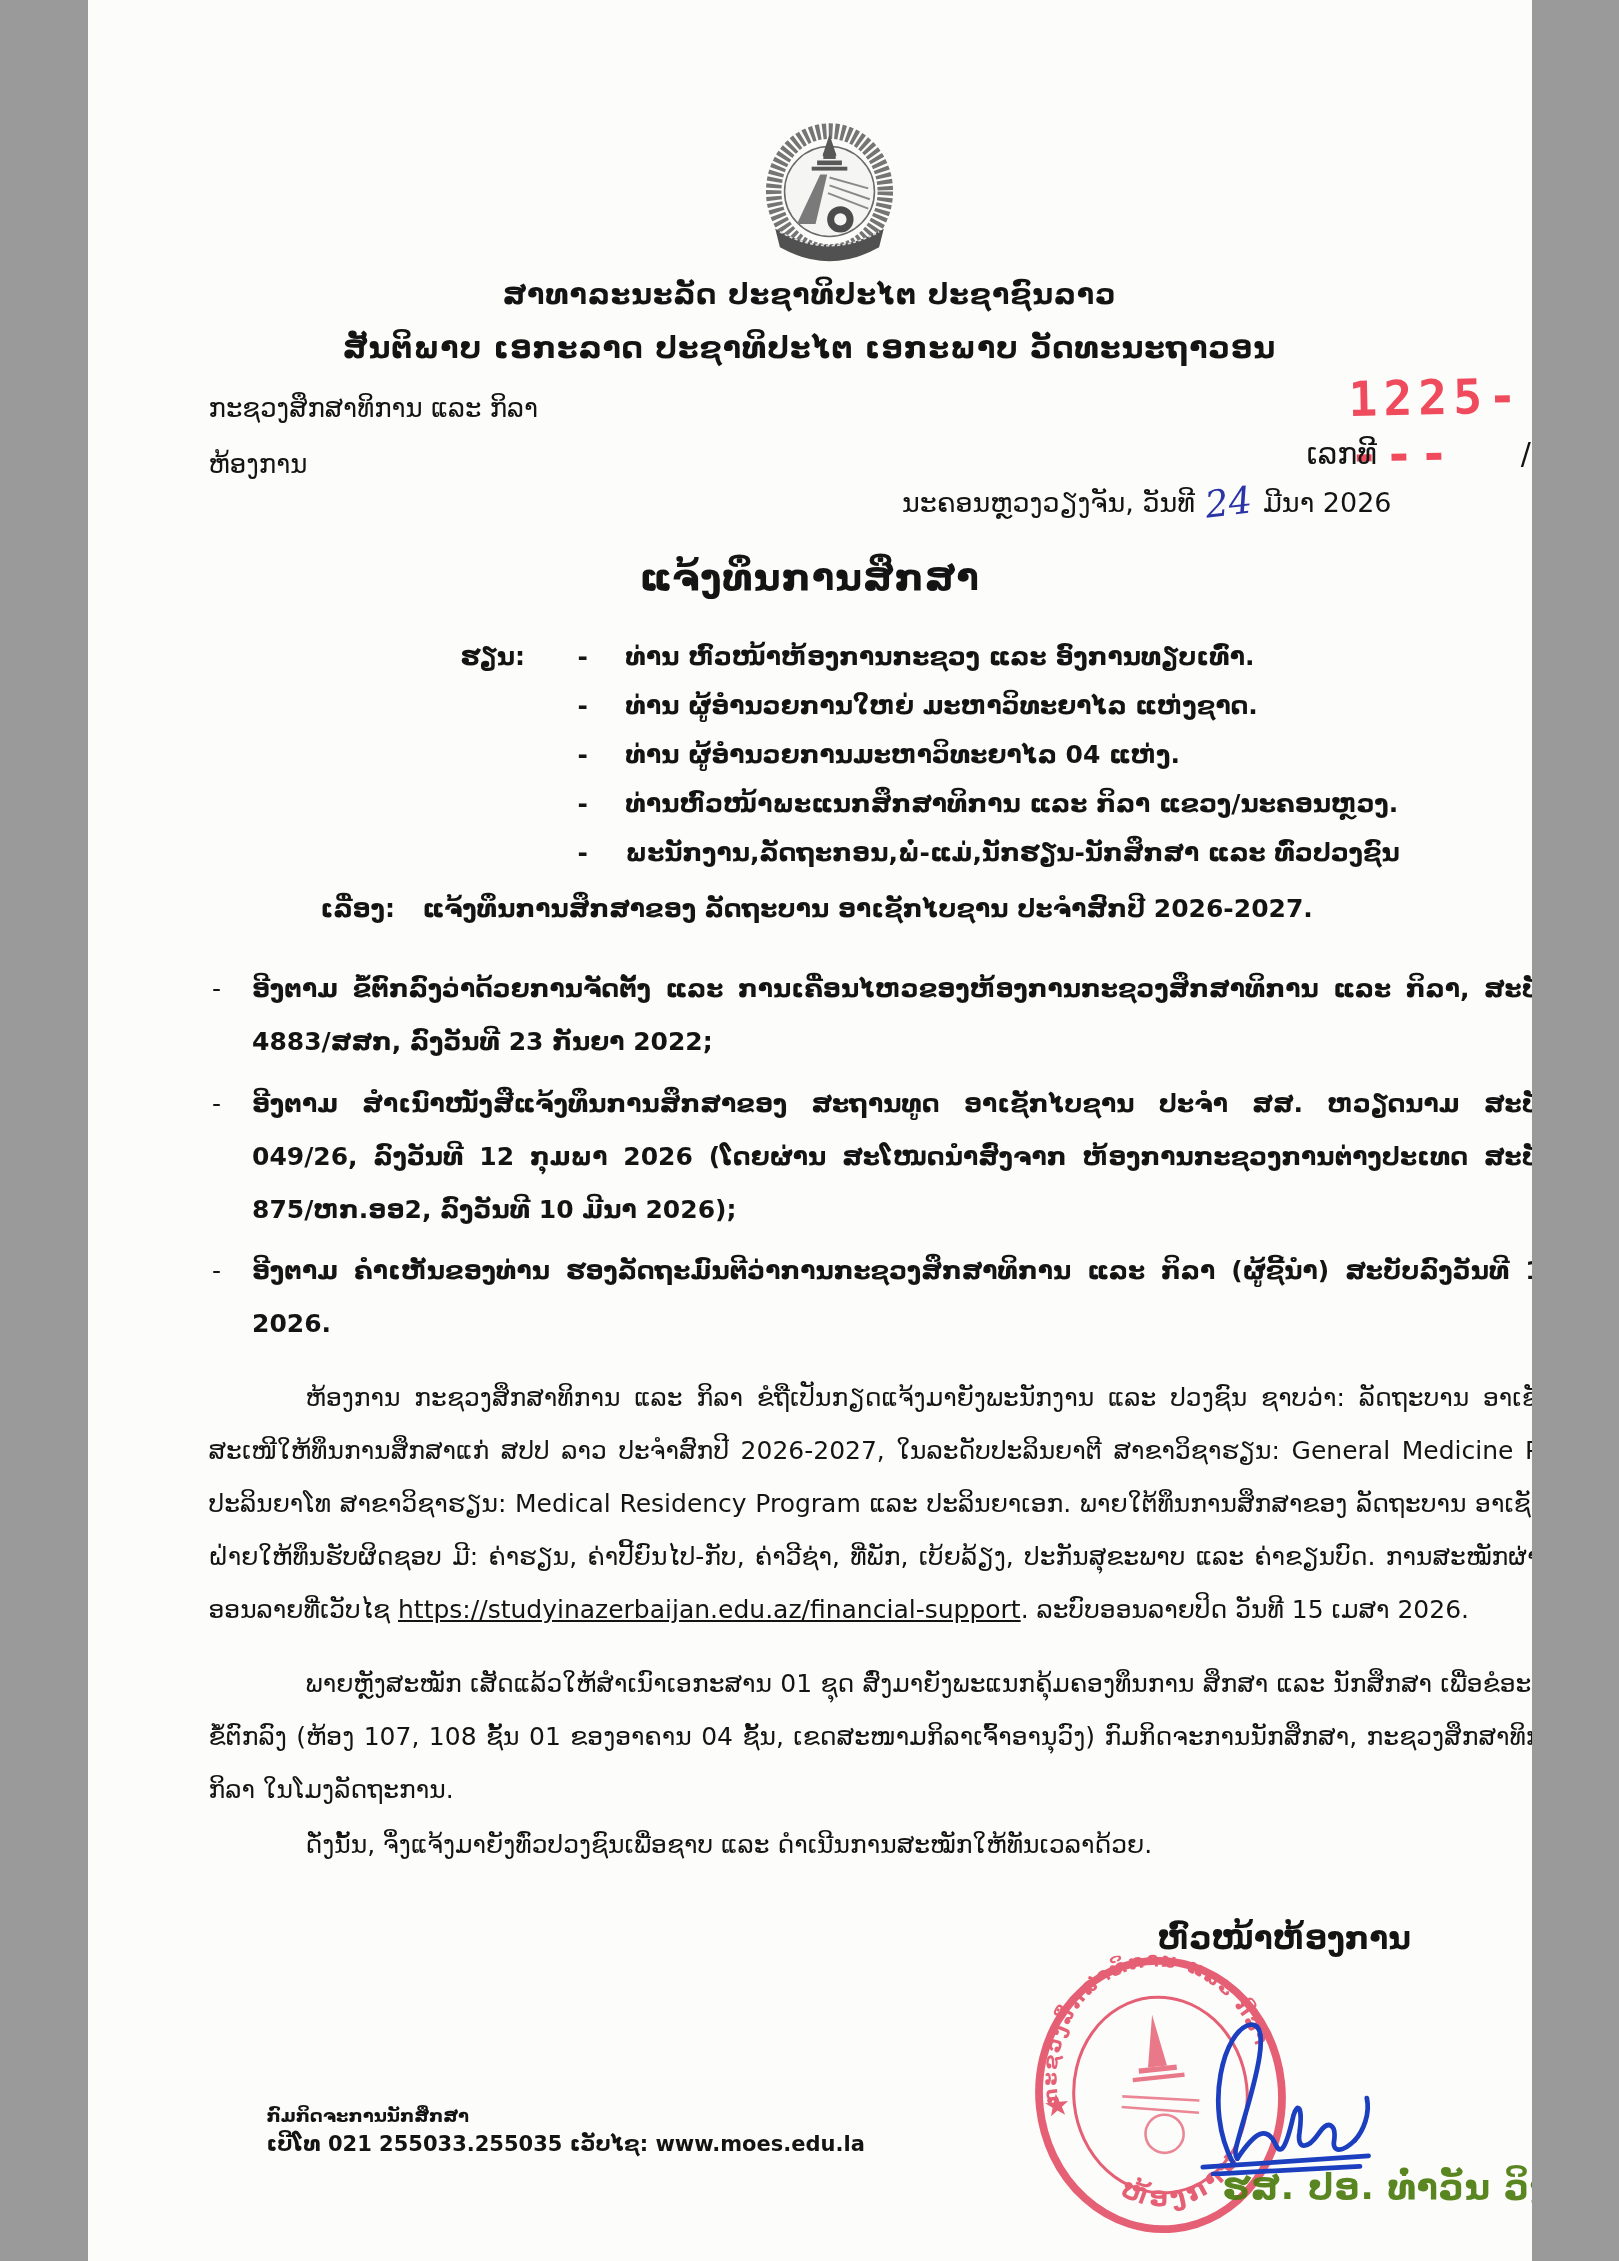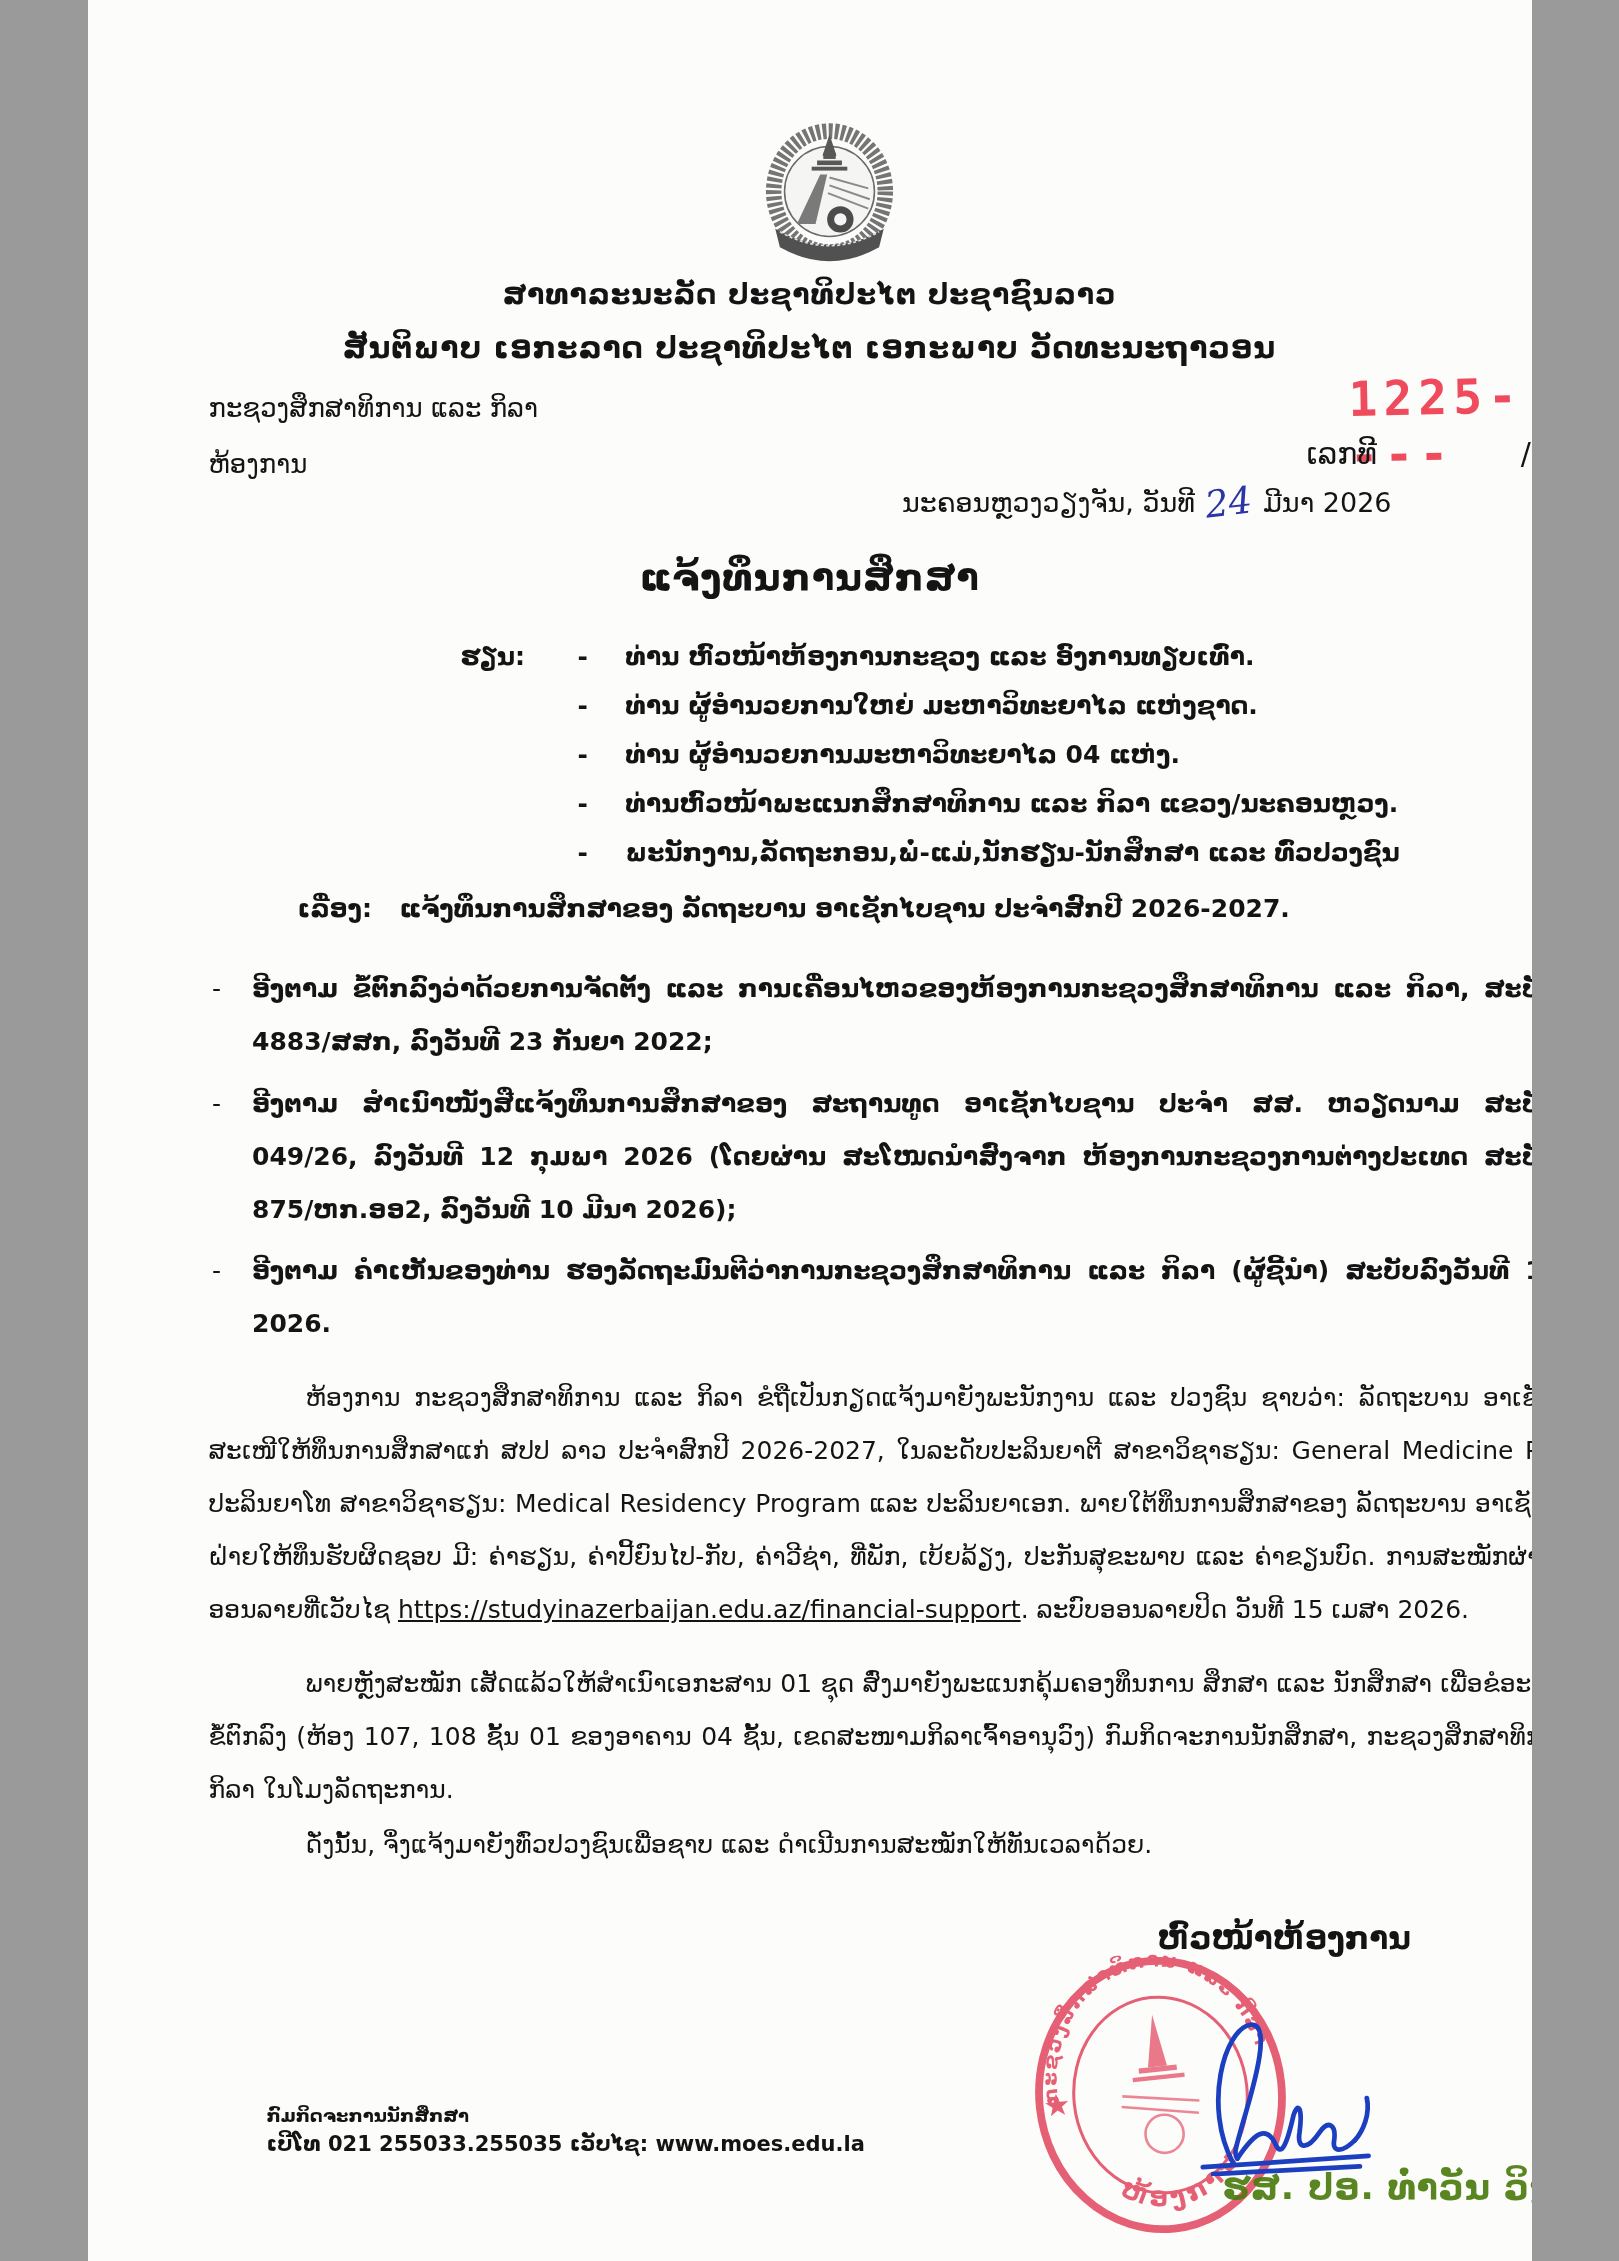--- a/index.html
+++ b/index.html
@@ -39,21 +39,21 @@
 
   .content { position:absolute; left:121px; top:632px; width:1422px; font-size:25px; }
 
   .to-block { font-weight:bold; }
   .to-row { display:flex; line-height:49px; }
   .to-row .lbl  { width:117px; margin-left:252px; }
   .to-row .dash { width:48px; }
   .to-row .txt  { flex:1; }
 
   .subject-row { display:flex; font-weight:bold; line-height:49px; margin-top:7px; }
-  .subject-row .lbl { margin-left:89px; width:102px; }
+  .subject-row .lbl { margin-left:112px; width:102px; }
   .subject-row .txt { flex:1; }
 
   .refs { margin-top:29px; }
   .ref-row { display:flex; margin-bottom:8.6px; }
   .ref-row .dash { width:40px; padding-left:3.5px; line-height:53px; }
   .ref-row .txt  { flex:1; line-height:53px; text-align:justify;font-weight:bold; }
 
   .para { margin-top:21px; line-height:53px; text-align:justify; text-indent:97px; }
   .para .link { text-decoration:underline; }
   .closing { margin-top:1.7px; line-height:53px; text-indent:97px; }

